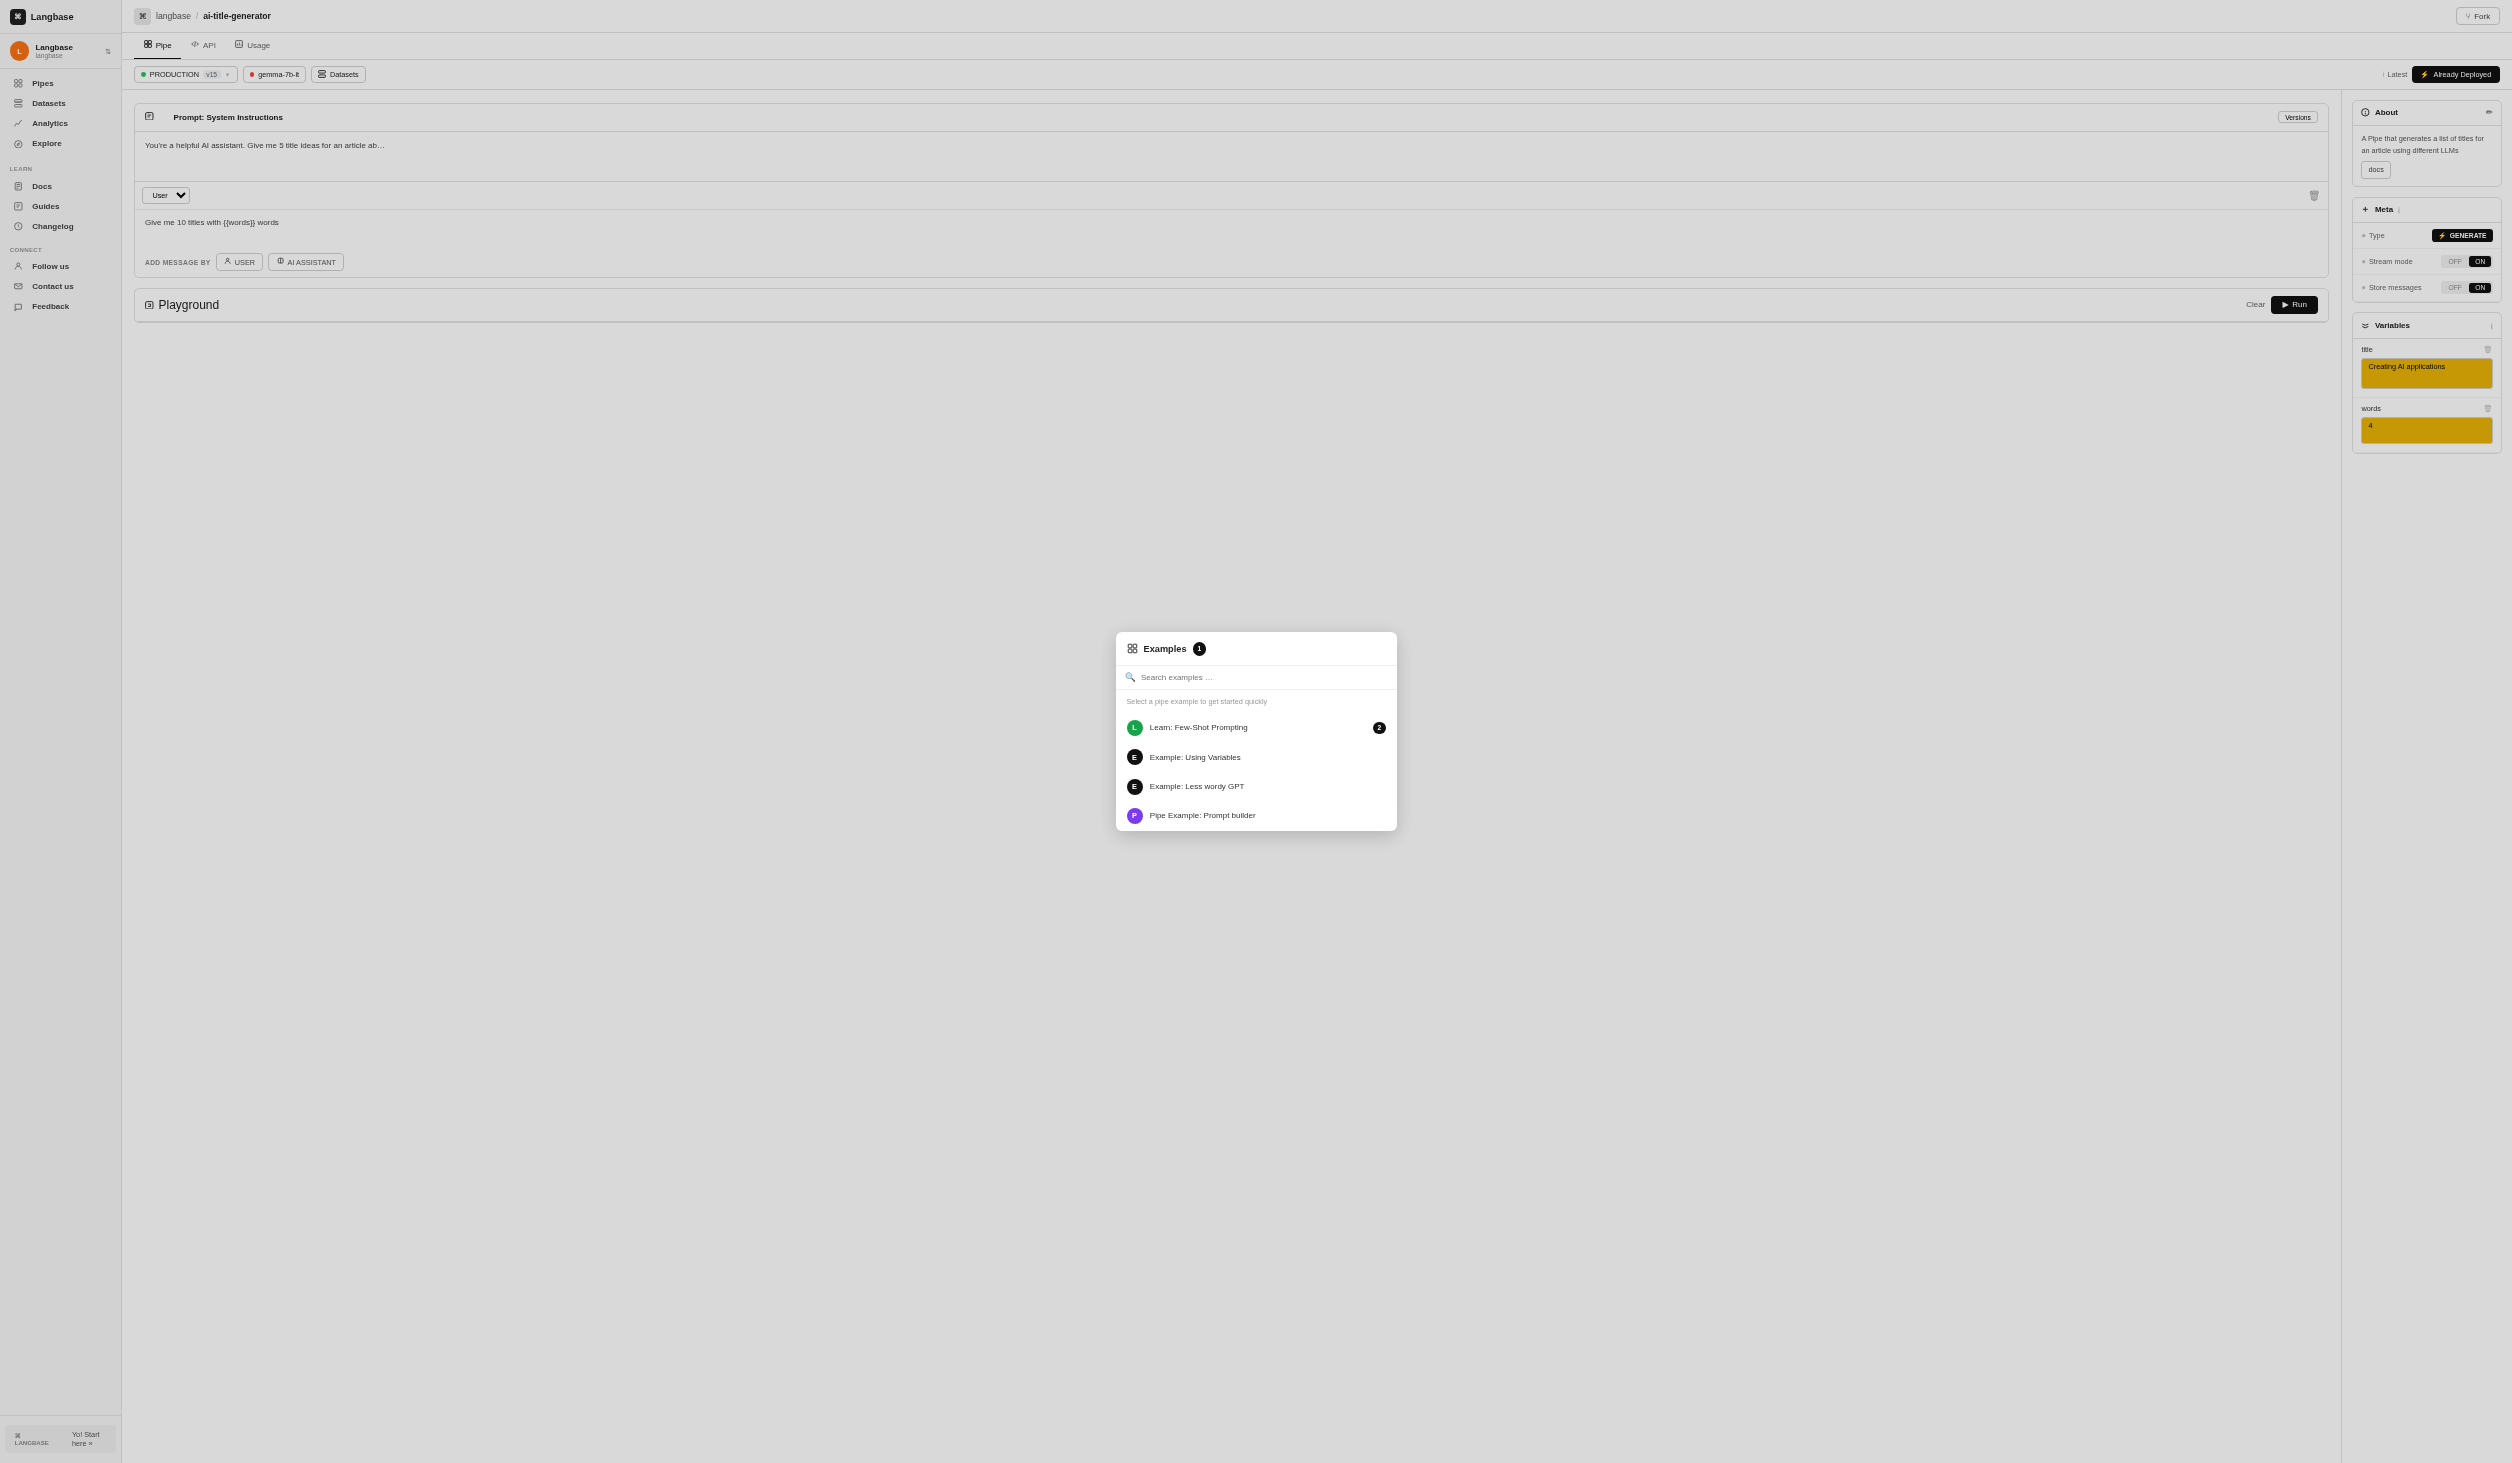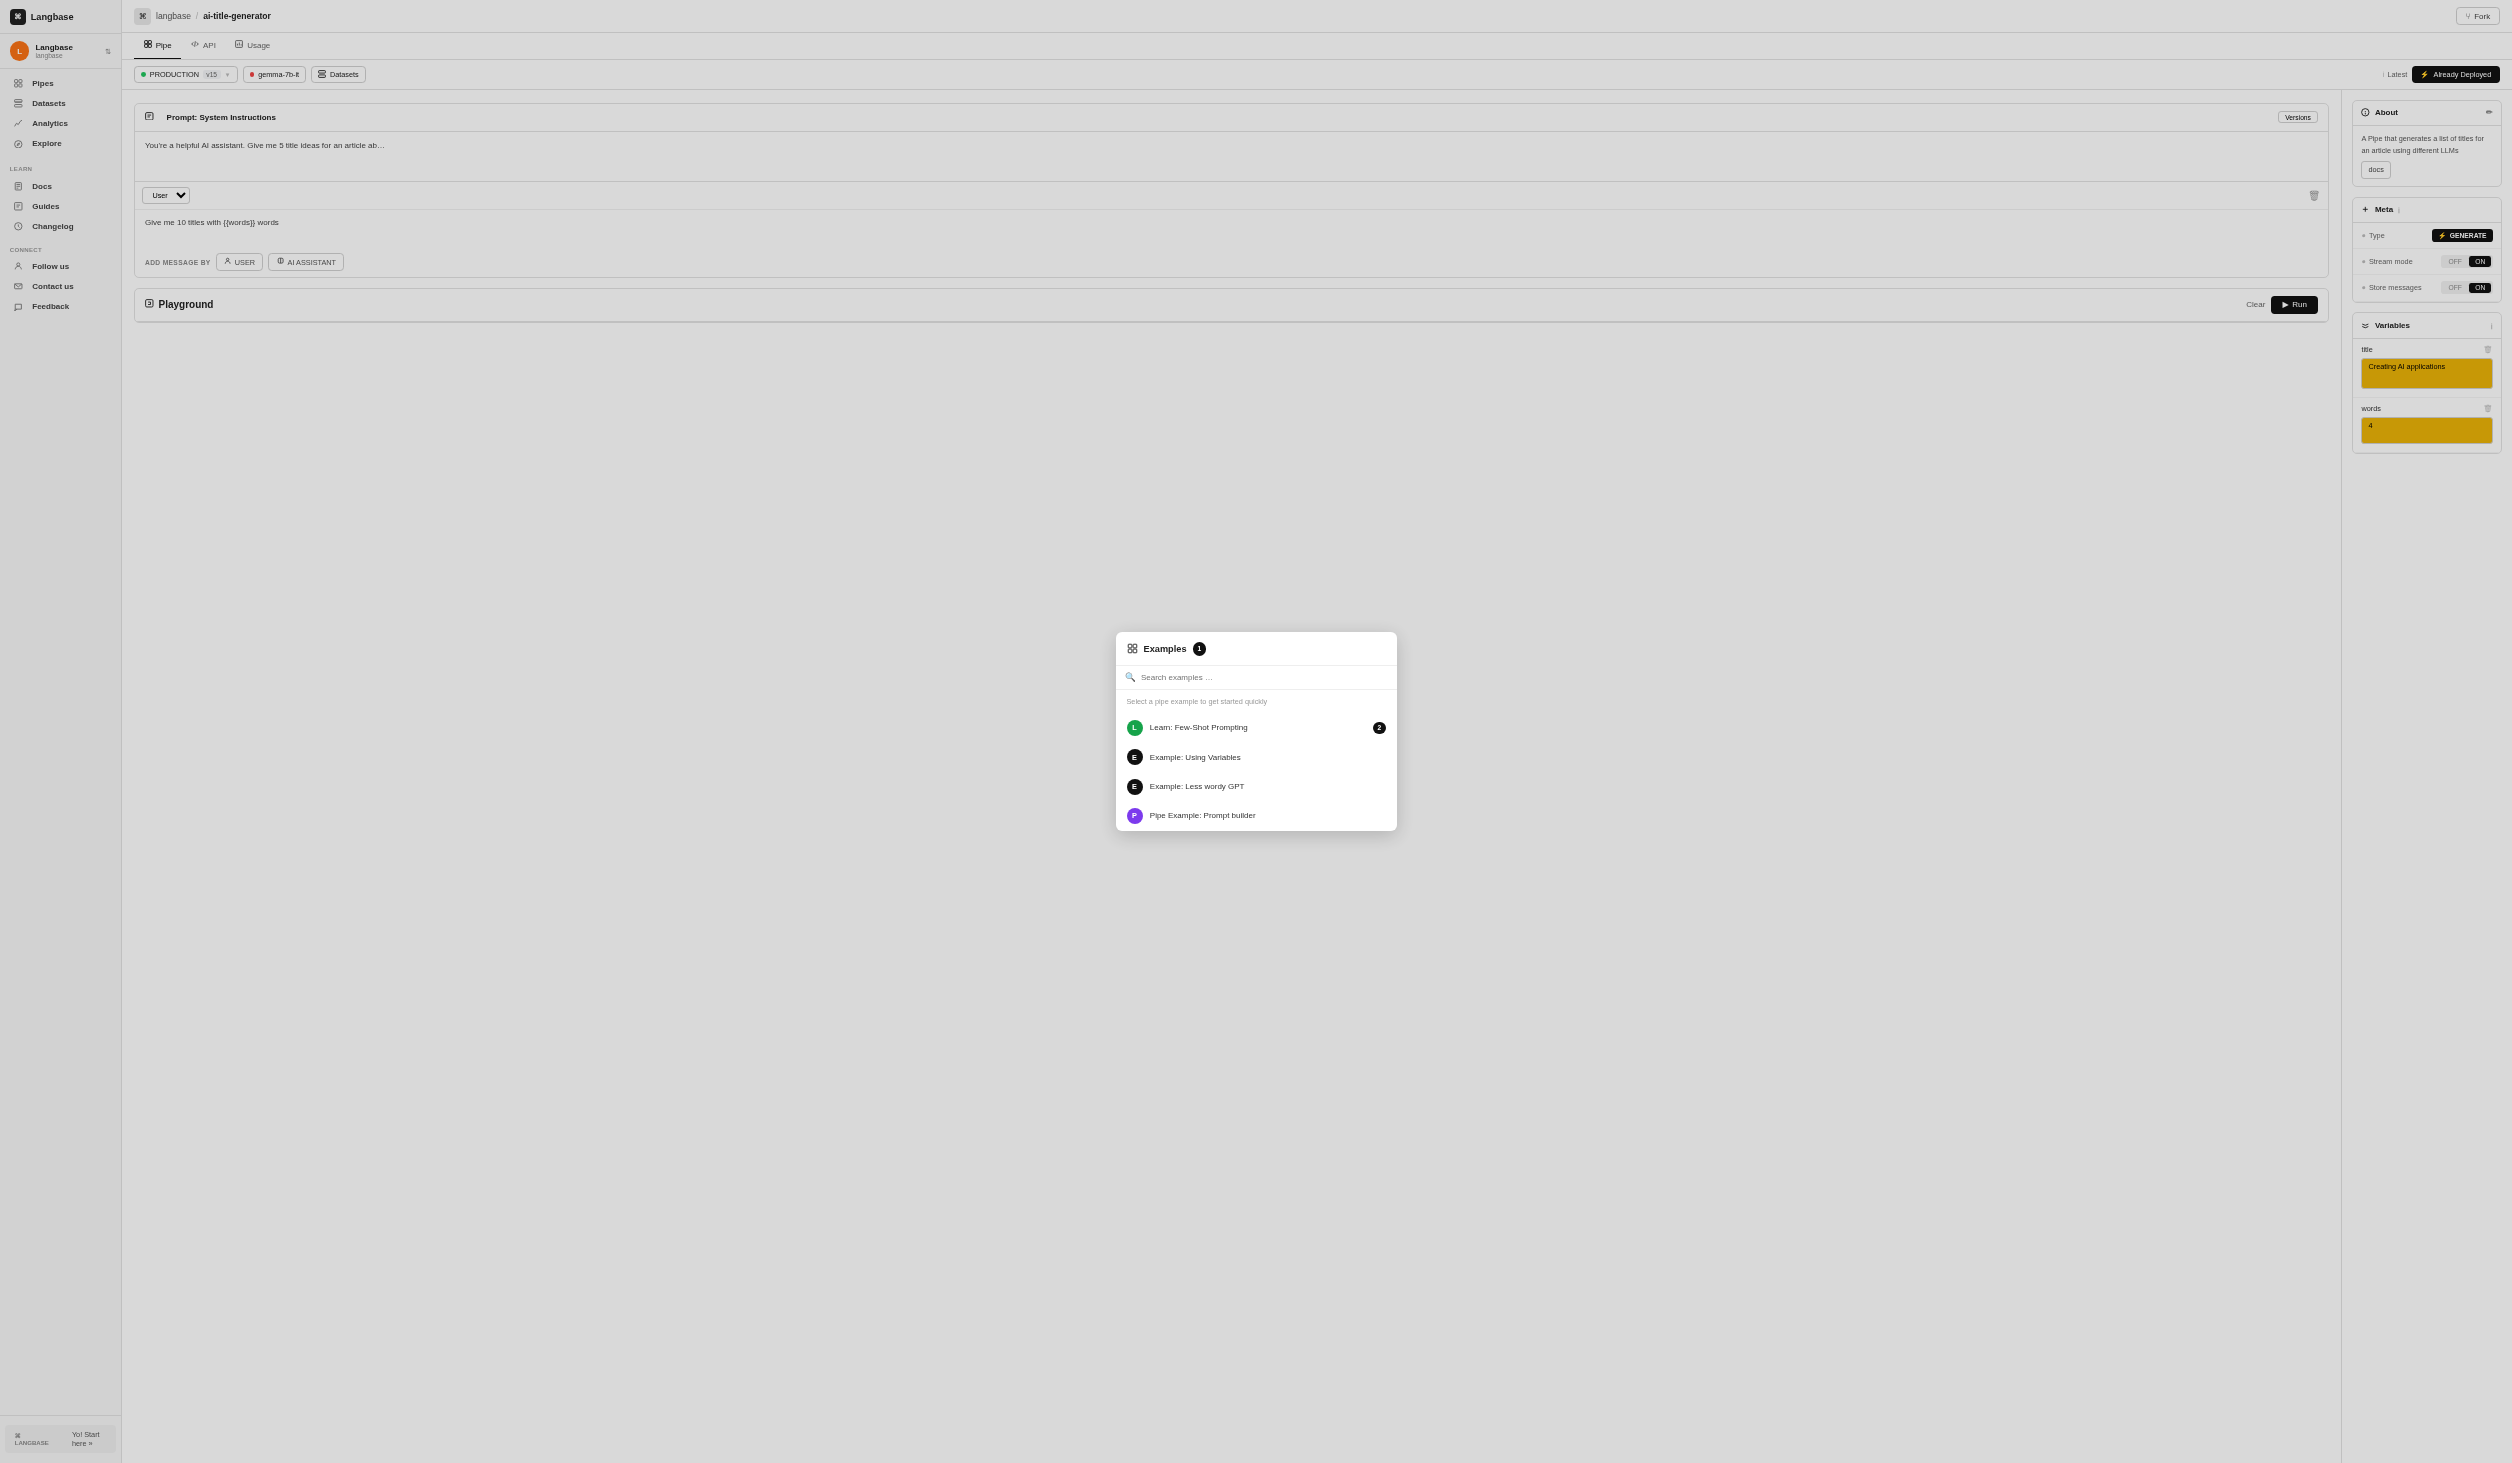--- a/index.html
+++ b/index.html
@@ -47,36 +47,36 @@
     .toolbar-spacer { flex: 1; }
     .latest-badge { display: flex; align-items: center; gap: 3.1px; font-size: 7.3px; color: #666; }
     .deployed-btn { display: flex; align-items: center; gap: 3.7px; padding: 3.7px 8.6px; background: #111; border-radius: 3.7px; color: white; font-size: 7.3px; font-weight: 500; cursor: pointer; }
 
     
     .content { flex: 1; display: flex; overflow: hidden; position: relative; }
     .editor-panel { flex: 1; overflow-y: auto; padding: 12.2px; display: flex; flex-direction: column; gap: 9.8px; }
 
     
     .section { background: #fff; border: 0.6px solid #e2e2e2; border-radius: 4.9px; overflow: hidden; }
-    .section-header { display: flex; align-items: center; gap: 13px; padding: 7.3px 9.8px; border-bottom: 0.6px solid #e2e2e2; font-weight: 600; font-size: 8px; }
+    .section-header { display: flex; align-items: center; gap: 20px; padding: 7.3px 9.8px; border-bottom: 0.6px solid #e2e2e2; font-weight: 600; font-size: 8px; }
     .section-header-actions { margin-left: auto; display: flex; gap: 3.7px; }
     .textarea-content { padding: 8.6px 9.8px; font-size: 8px; color: #444; line-height: 1.6; min-height: 49px; background: #fff; }
     .message-box { background: #fff; }
     .message-select { padding: 2.4px 4.9px; border: 0.6px solid #d0d0d0; border-radius: 3.1px; font-size: 7.3px; background: #fff; cursor: pointer; }
     .message-textarea { padding: 7.3px 9.8px; font-size: 8px; color: #444; min-height: 37px; }
     .delete-btn { margin-left: auto; color: #999; cursor: pointer; font-size: 9.8px; }
 
     
     .add-message-row { display: flex; align-items: center; gap: 4.9px; padding: 6.1px 9.8px; }
     .add-label { font-size: 6.7px; font-weight: 600; color: #888; text-transform: uppercase; letter-spacing: 0.05em; }
     .add-btn { display: flex; align-items: center; gap: 3.7px; padding: 3.1px 7.3px; border: 0.6px solid #d0d0d0; border-radius: 3.7px; background: #fff; cursor: pointer; font-size: 7.3px; color: #555; }
 
     
     .playground-header { display: flex; align-items: center; justify-content: space-between; padding: 7.3px 9.8px; border-bottom: 0.6px solid #e2e2e2; }
-    .playground-title { display: flex; align-items: flex-start; gap: 4.9px; font-weight: 700; font-size: 10px; }
+    .playground-title { display: flex; align-items: center; gap: 4.9px; font-weight: 400; font-size: 12px; }
     .playground-actions { display: flex; align-items: center; gap: 6.1px; }
     .clear-btn { font-size: 8px; color: #666; cursor: pointer; background: none; border: none; }
     .run-btn { display: flex; align-items: center; gap: 3.7px; padding: 4.3px 11px; background: #111; border-radius: 3.7px; color: white; font-size: 8px; font-weight: 500; cursor: pointer; border: none; }
 
     
     .right-panel { width: 171px; border-left: 0.6px solid #e2e2e2; overflow-y: auto; padding: 9.8px; display: flex; flex-direction: column; gap: 9.8px; background: #fff; }
     .panel-section { border: 0.6px solid #e2e2e2; border-radius: 4.9px; overflow: hidden; }
     .panel-header { display: flex; gap: 4.9px; padding: 7.3px 8.6px; border-bottom: 0.6px solid #e2e2e2; font-weight: 600; font-size: 8px; }
     .panel-edit-icon { margin-left: auto; color: #888; cursor: pointer; }
     .panel-body { padding: 7.3px 8.6px; font-size: 7.3px; color: #555; line-height: 1.6; }

